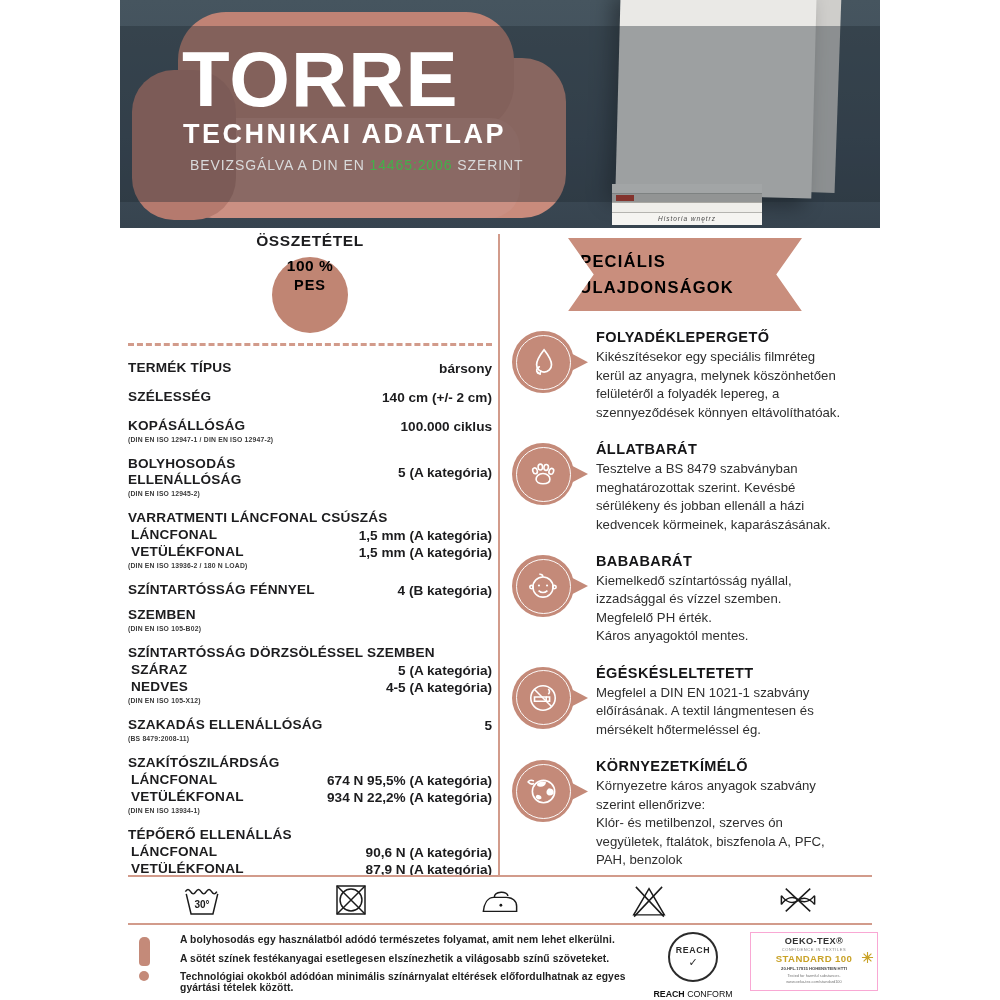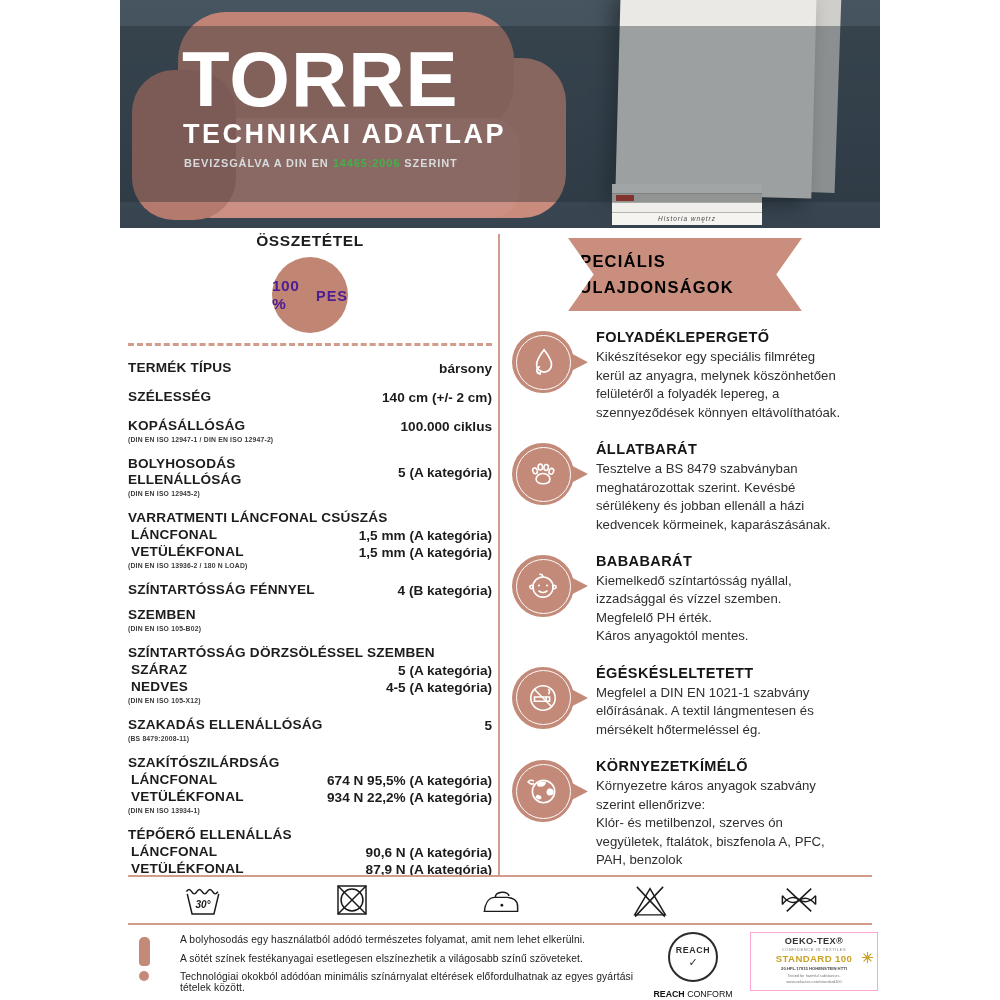--- a/index.html
+++ b/index.html
@@ -21,33 +21,33 @@
   .book1{height:9px;background:#f2f1ee;border-bottom:1px solid #b9b8b4;}
   .book2{height:8px;background:#d8d6d1;border-bottom:1px solid #a9a8a3;position:relative;}
   .book-tag{position:absolute;left:4px;top:1px;width:18px;height:6px;background:#c0392b;}
   .book3{height:9px;background:#efeeea;border-bottom:1px solid #b5b4b0;}
   .book4{height:12px;background:#f5f4f1;color:#4a4a4a;font-size:6.5px;line-height:12px;text-align:center;
     letter-spacing:1px;font-style:italic;}
   .band{position:absolute;left:0;top:26px;width:760px;height:176px;background:rgba(31,41,51,.38);}
   .title-block{position:absolute;left:62px;top:42px;z-index:5;color:#fff;}
   .main-title{font-size:78px;font-weight:800;line-height:.95;letter-spacing:1px;margin:0;}
   .sub-title{font-size:27px;font-weight:700;letter-spacing:2.5px;margin:3px 0 0 1px;}
-  .tagline{font-size:11px;font-weight:700;letter-spacing:.9px;color:#d9dadb;margin:7px 0 0 2px;}
+  .tagline{font-size:14px;font-weight:400;letter-spacing:.9px;color:#d9dadb;margin:7px 0 0 8px;}
   .tagline .hl{color:#43b04a;}
 
   
   .vdiv{position:absolute;left:498px;top:234px;width:2px;height:641px;background:#d29b8b;}
   .care{position:absolute;left:128px;top:875px;width:744px;height:46px;border-top:2px solid #d29b8b;
     border-bottom:2px solid #d29b8b;display:flex;align-items:center;justify-content:space-around;background:#fff;}
 
   
   .left-col{position:absolute;left:128px;top:232px;width:364px;}
   .comp-heading{text-align:center;font-size:15.5px;font-weight:800;letter-spacing:.6px;color:#1c1c1e;}
   .badge{width:76px;height:76px;border-radius:50%;background:#c08573;margin:7px auto 0;
-    display:flex;flex-direction:row;align-items:center;justify-content:flex-end;color:#4c1d95;}
+    display:flex;flex-direction:column;align-items:center;justify-content:flex-start;color:#000000;}
   .badge-l1{font-size:15.5px;font-weight:800;letter-spacing:.5px;}
   .badge-l2{font-size:14.5px;font-weight:800;letter-spacing:1px;margin-top:2px;}
   .dash{border-top:3px dashed #d29b8b;margin-top:10px;}
   .specs{margin-top:14px;}
   .spec-group{margin-bottom:13px;}
   .spec-heading{font-size:13.6px;font-weight:800;color:#1c1c1e;letter-spacing:.2px;margin-bottom:2px;}
   .spec-line{display:flex;justify-content:space-between;align-items:center;margin-top:1px;}
   .spec-line.gap{margin-top:9px;}
   .spec-label{font-size:13.6px;font-weight:800;color:#1c1c1e;letter-spacing:.2px;white-space:pre-line;line-height:1.18;}
   .spec-group .spec-heading ~ .spec-line .spec-label{padding-left:3px;}
@@ -64,28 +64,28 @@
   .fi-wrap{display:flex;align-items:center;height:64px;flex:0 0 auto;margin-top:1px;}
   .fi-badge{width:62px;height:62px;border-radius:50%;background:#c48a79;position:relative;
     display:flex;align-items:center;justify-content:center;}
   .fi-badge::after{content:"";position:absolute;inset:3.5px;border:1.6px solid rgba(255,255,255,.95);border-radius:50%;}
   .fi-tail{width:16px;height:22px;background:#c48a79;clip-path:polygon(0 12%,100% 50%,0 88%);margin-left:-2px;}
   .fi-text{flex:1;min-width:0;}
   .fi-title{font-size:14.5px;font-weight:800;color:#151517;letter-spacing:.4px;margin-bottom:3px;}
   .fi-body{font-size:13.2px;color:#2f2f2f;line-height:1.4;white-space:pre-line;}
 
   
-  .care-icon{width:44px;height:42px;display:flex;align-items:center;justify-content:flex-end;font-style:italic;}
+  .care-icon{width:44px;height:42px;display:flex;align-items:center;justify-content:center;}
 
   
   .footer{position:absolute;left:132px;top:932px;width:746px;display:flex;align-items:flex-start;}
   .excl{width:24px;display:flex;flex-direction:column;align-items:center;margin-top:5px;}
   .excl-bar{width:11px;height:29px;background:#c48a79;border-radius:5px 5px 4px 4px;}
   .excl-dot{width:10px;height:10px;background:#c48a79;border-radius:50%;margin-top:5px;}
-  .notes{flex:1;margin:2px 14px 0 24px;}
+  .notes{flex:1;margin:2px 14px 0 24px;font-weight:bold;}
   .note{font-size:10.3px;color:#222;margin:0 0 7.5px 0;letter-spacing:.1px;}
   .reach{width:90px;text-align:center;}
   .reach-circle{width:46px;height:46px;border:2px solid #2b2b2b;border-radius:50%;margin:0 auto;
     display:flex;flex-direction:column;align-items:center;justify-content:center;color:#2b2b2b;}
   .reach-word{font-size:8.8px;font-weight:600;letter-spacing:.6px;}
   .reach-check{font-size:11px;margin-top:1px;}
   .reach-caption{font-size:8.8px;margin-top:7px;color:#111;}
   .reach-caption b{font-weight:800;}
   .oeko{width:118px;height:52px;border:1px solid #f9a8d4;margin-left:12px;padding:3px 4px 2px;
     position:relative;text-align:center;background:#fff;}

